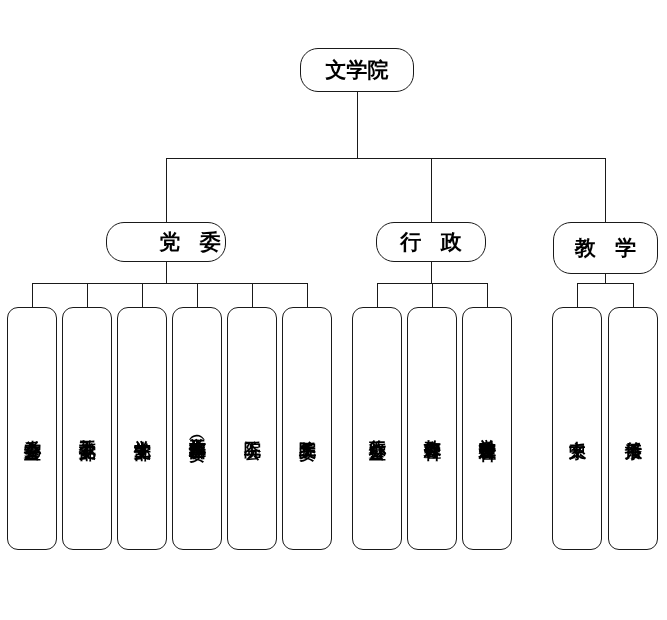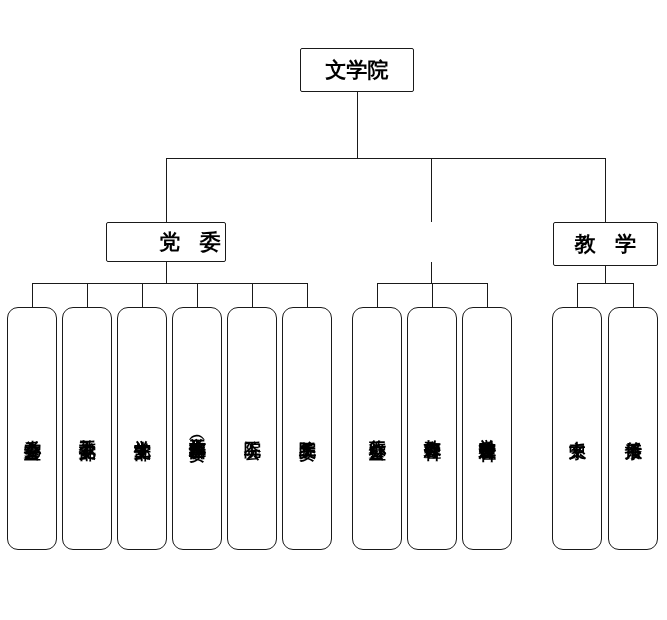--- a/index.html
+++ b/index.html
@@ -30,21 +30,21 @@
     box-sizing: border-box;
     border: 1px solid #1a1a1a;
     background: #ffffff;
     display: flex;
     align-items: center;
     justify-content: center;
   }
 
   
   .node-h {
-    border-radius: 2px;
+    border-radius: 18px;
   }
   .node-h .node-label {
     font-size: 21px;
     font-weight: bold;
     letter-spacing: 0px;
     color: #000000;
     line-height: 1;
     white-space: nowrap;
   }
   .node-h.wide-spaced .node-label {
@@ -101,22 +101,25 @@
   <div class="line-v" style="left:633px; top:283px; height:24px;"></div>
 
   <div class="node node-h" style="left:300px; top:48px; width:114px; height:44px;">
     <span class="node-label">文学院</span>
   </div>
 
   <div class="node node-h wide-spaced" style="left:106px; top:222px; width:120px; height:40px;padding-left:48px;">
     <span class="node-label">党 委</span>
   </div>
 
+  <div class="node node-h wide-spaced" style="left:376px; top:222px; width:110px; height:40px;">
+    <span class="node-label">行 政</span>
+  </div>
 
-  <div class="node node-h wide-spaced" style="left:553px; top:222px; width:105px; height:44px;">
+  <div class="node node-h wide-spaced" style="left:553px; top:222px; width:105px; height:52px;">
     <span class="node-label">教 学</span>
   </div>
 
   <div class="node node-v" style="left:7px; top:307px; width:50px; height:243px;">
     <span class="node-label">党委办公室</span>
   </div>
   <div class="node node-v" style="left:62px; top:307px; width:50px; height:243px;">
     <span class="node-label">教工党支部</span>
   </div>
   <div class="node node-v" style="left:117px; top:307px; width:50px; height:243px;">

